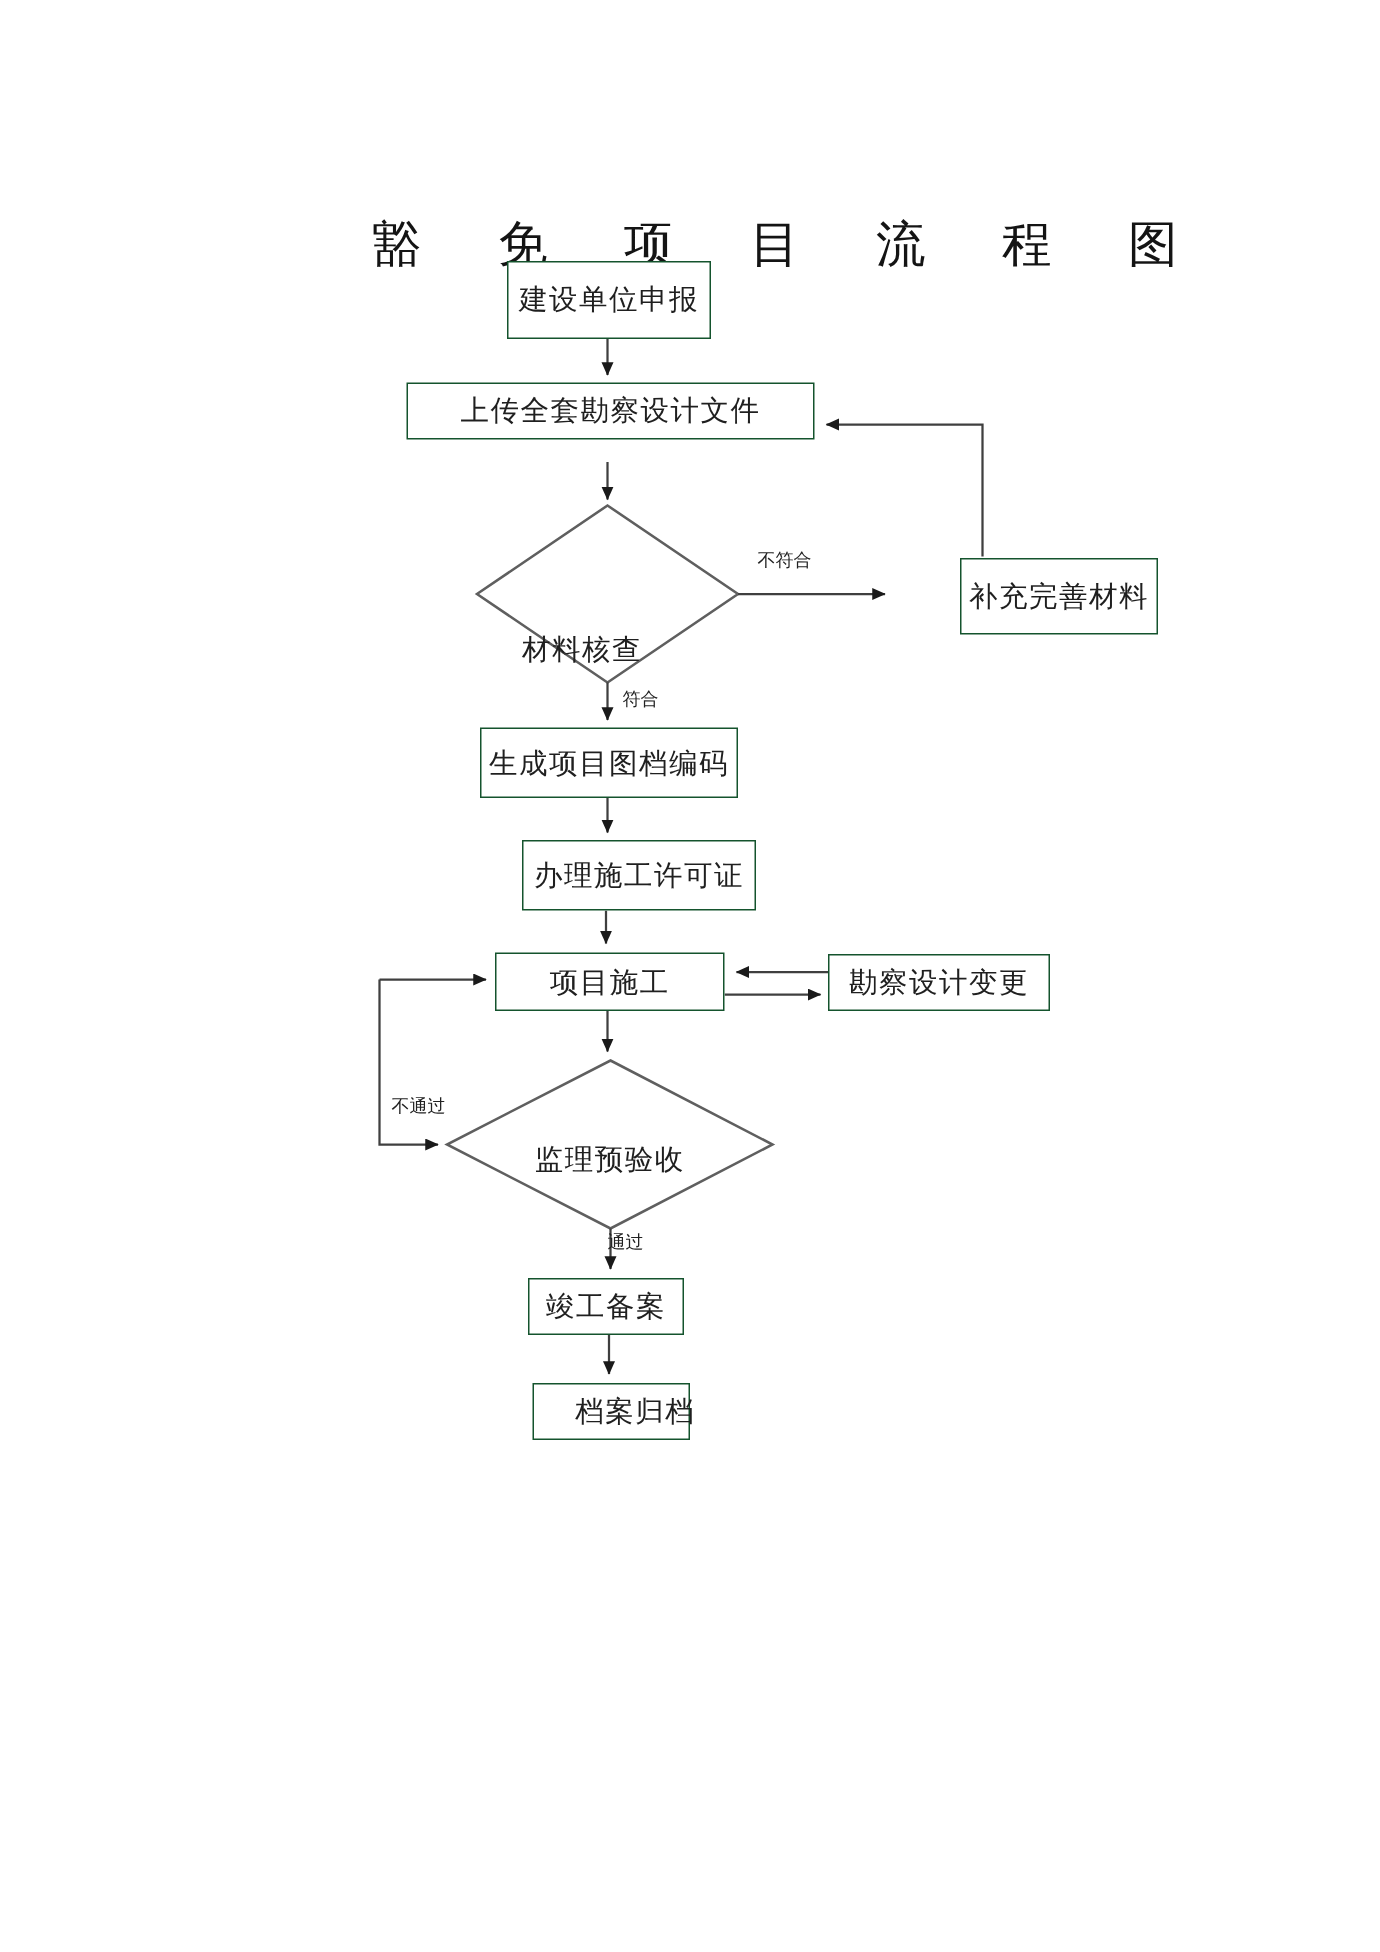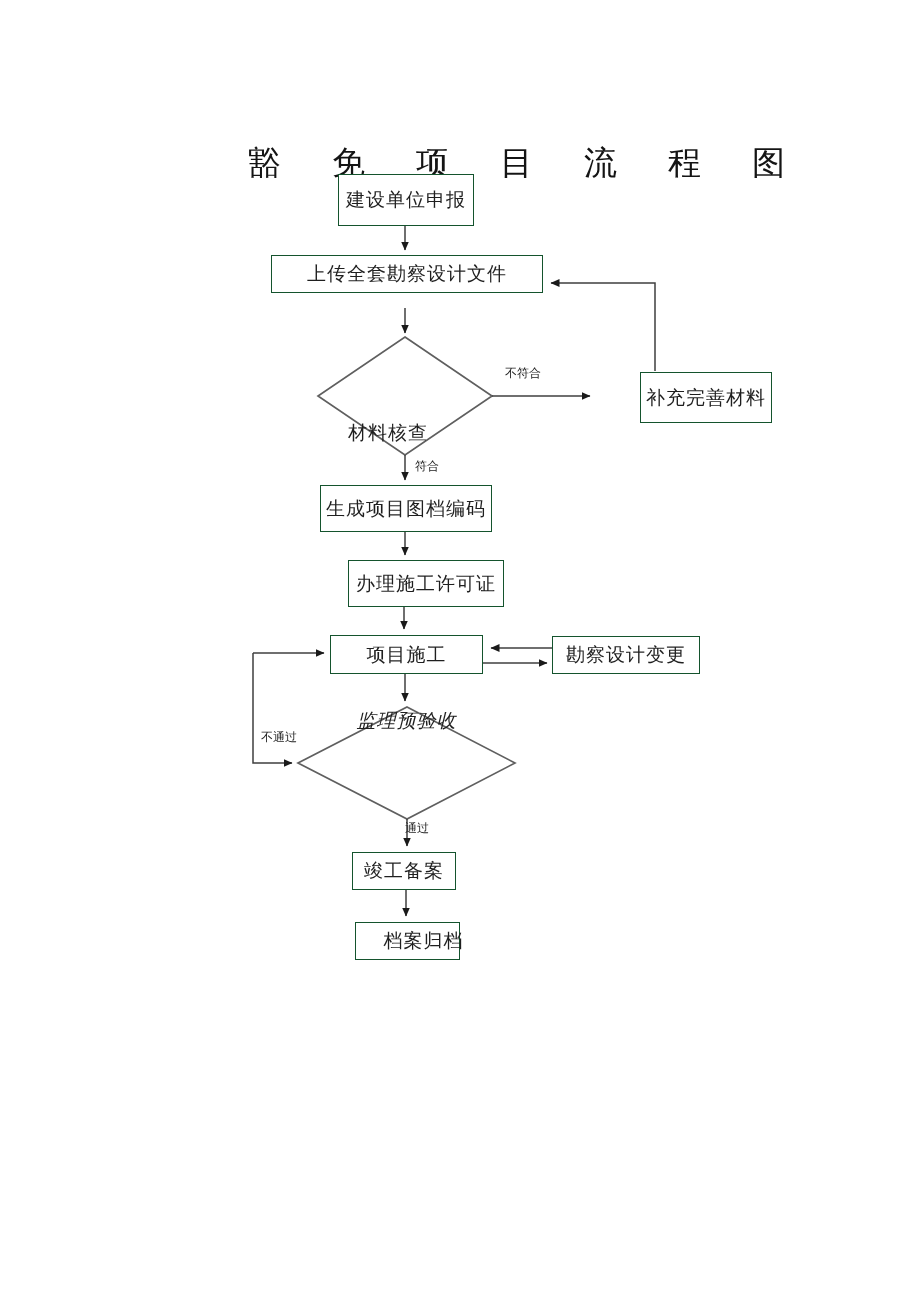--- a/index.html
+++ b/index.html
@@ -32,21 +32,21 @@
   #n-construction { left: 330px; top: 635px; width: 153px; height: 39px; font-family: Liberation Serif, serif; }
   #n-change       { left: 552px; top: 636px; width: 148px; height: 38px; }
   #n-filing       { left: 352px; top: 852px; width: 104px; height: 38px; }
   #n-archive      { left: 355px; top: 922px; width: 105px; height: 38px; padding-left: 32px; }
 
   .dlabel {
     position: absolute; text-align: center;
     font-size: 19px; letter-spacing: 1px; color: #1f1f1f; white-space: nowrap;
   }
   #d-check { left: 301px; top: 385px; width: 174px; margin-top: 35px; }
-  #d-pre   { left: 298px; top: 708px; width: 217px; font-style: italic; }
+  #d-pre   { left: 298px; top: 760px; width: 217px; }
 
   .elabel { position: absolute; font-size: 12px; color: #222222; white-space: nowrap; }
   #l-notconform { left: 505px; top: 365px; }
   #l-conform    { left: 415px; top: 458px; }
   #l-fail       { left: 261px; top: 729px; }
   #l-pass       { left: 405px; top: 820px; }
 </style>
 </head>
 <body>
 

